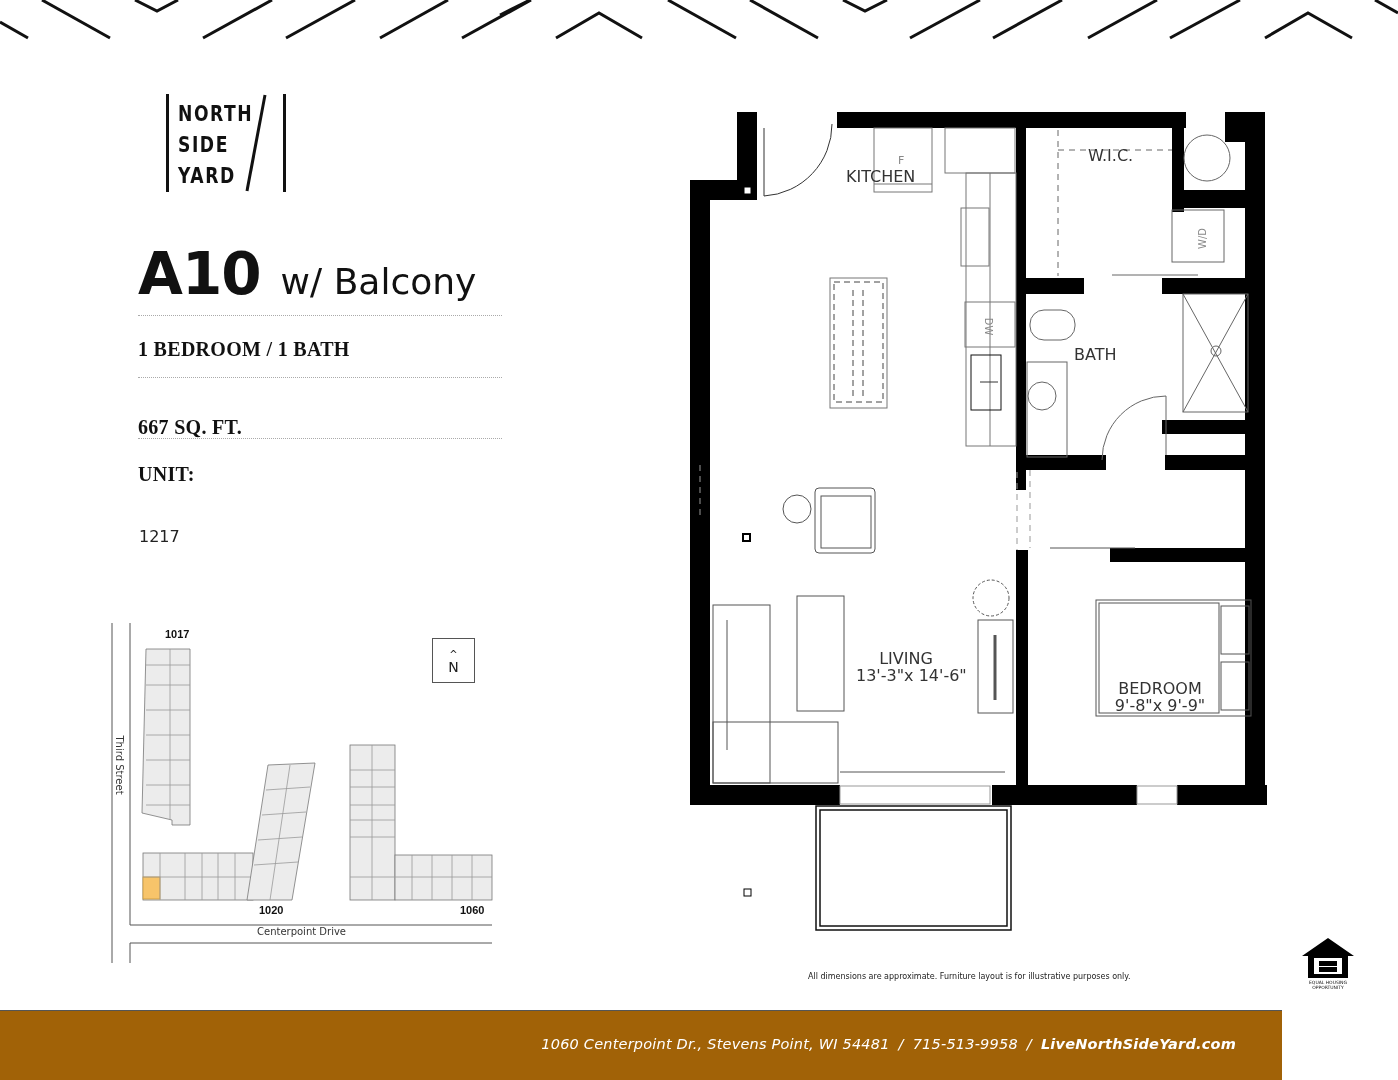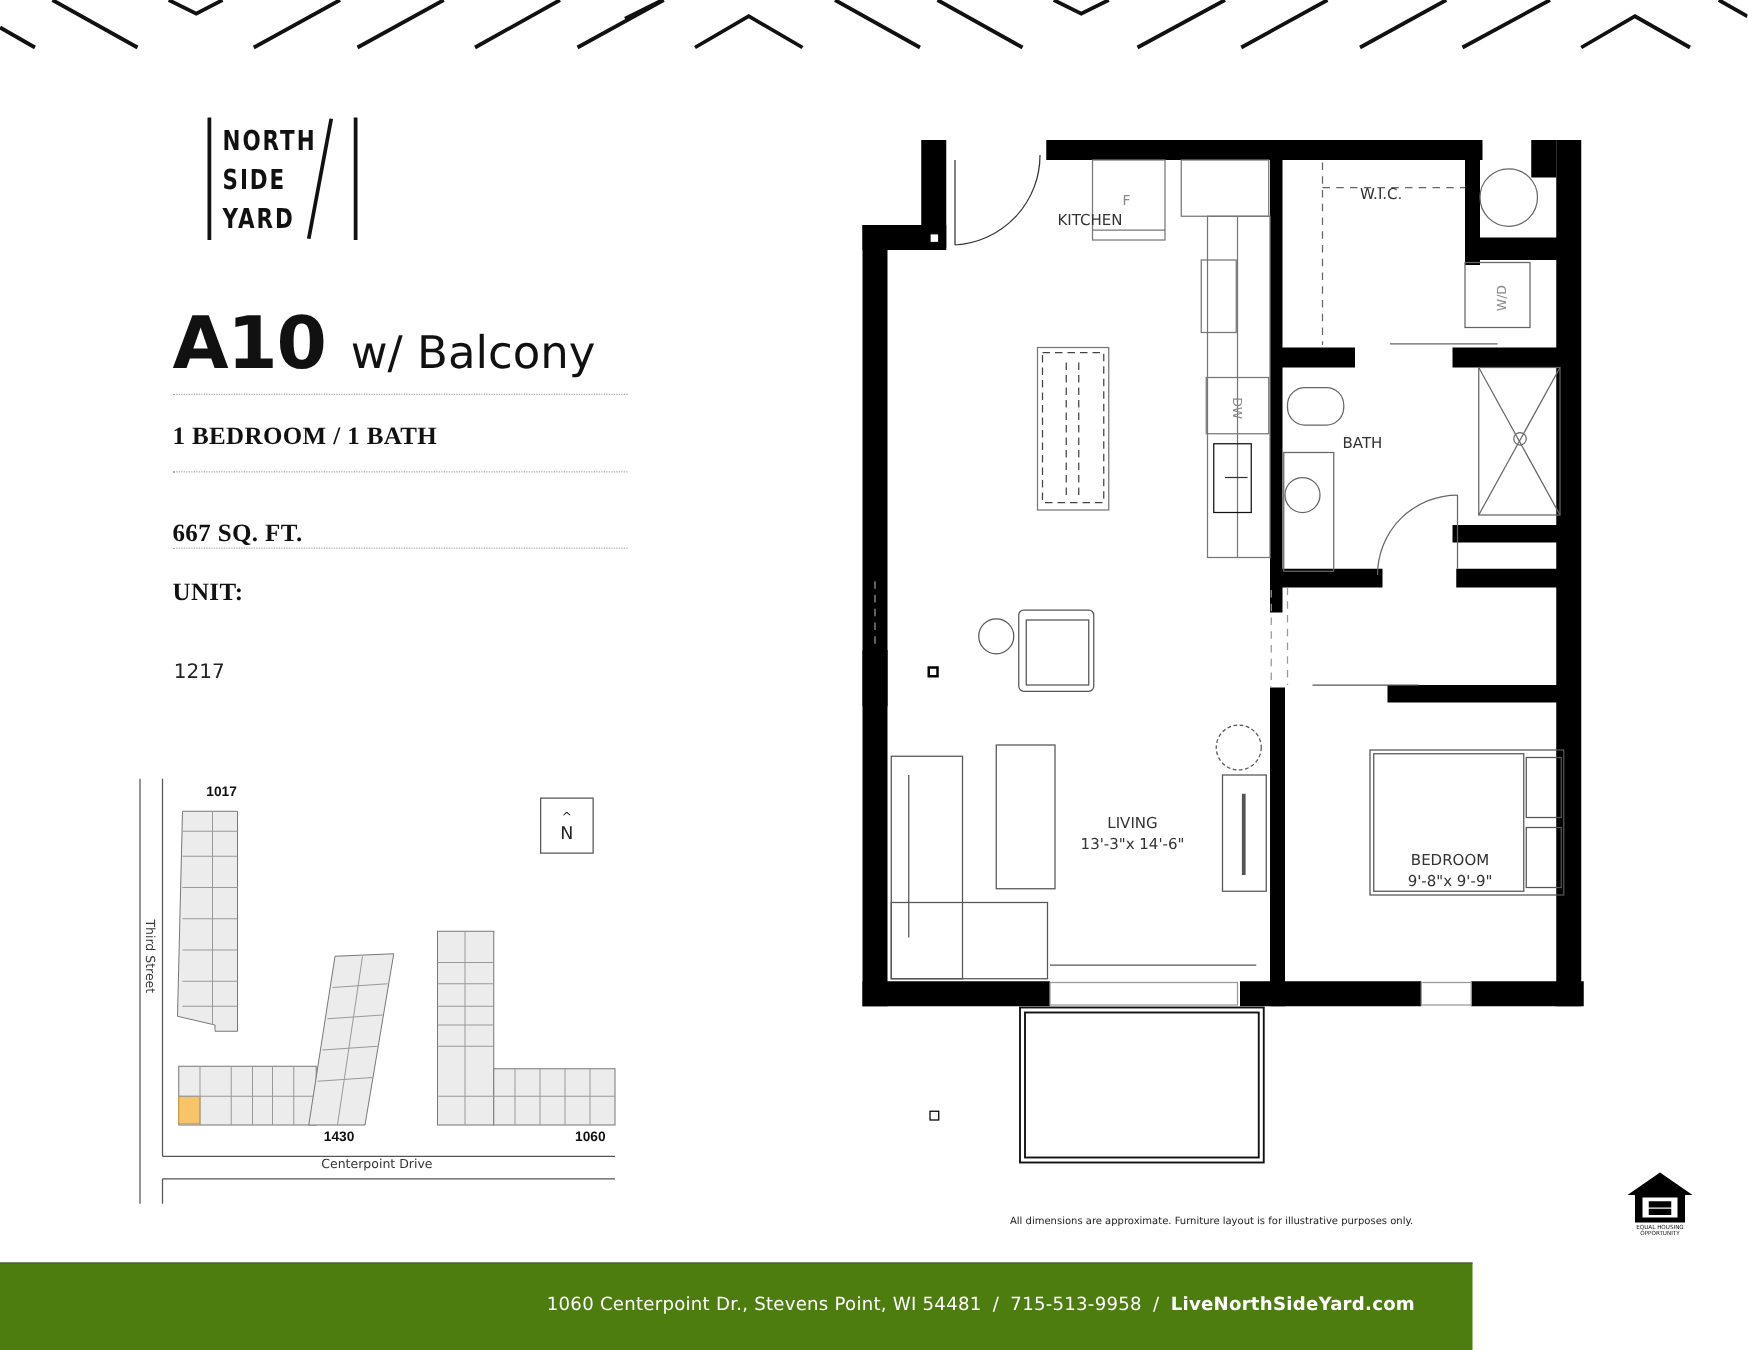--- a/index.html
+++ b/index.html
@@ -40,31 +40,32 @@
     .map-label { position: absolute; font-family: Liberation Sans, sans-serif; font-size: 11px; font-weight: bold; color: #111; }
     .street { position: absolute; font-family: "DejaVu Sans", sans-serif; font-size: 10px; color: #333; }
     .north-box {
       position: absolute; left: 332px; top: 23px; width: 41px; height: 43px; border: 1px solid #555;
       display: flex; align-items: center; justify-content: center; font-size: 14px; color: #222;
       font-family: "DejaVu Sans", sans-serif;
     }
 
     #floorplan { position: absolute; left: 680px; top: 100px; width: 600px; height: 840px; }
     .room-label {
-      position: absolute; font-family: "DejaVu Sans", sans-serif; font-size: 12px; color: #333; text-align: center;
+      position: absolute; font-family: "DejaVu Sans", sans-serif; font-size: 16px; color: #333; text-align: center;
       line-height: 17px; white-space: nowrap;
     }
     .disclaimer { position: absolute; left: 808px; top: 972px; font-family: "DejaVu Sans", sans-serif; font-size: 8px; color: #222; }
 
     #eho { position: absolute; left: 1300px; top: 936px; width: 56px; height: 58px; }
     #eho .cap { position: absolute; left: 4px; top: 44px; width: 48px; text-align: center; font-family: "DejaVu Sans", sans-serif; font-size: 4.5px; line-height: 5px; color: #111; }
 
     #footer {
-      position: absolute; left: 0; top: 1010px; width: 1178px; height: 70px; background: #4d7c0f;
+      position: absolute; left: 0; top: 1010px; width: 1282px; height: 70px; background: #a16207;
       border-top: 1px solid #555;
+      font-style: italic;
     }
     #footer .line {
       position: absolute; right: 46px; top: 25px; color: #fff;
       font-family: "DejaVu Sans", sans-serif; font-size: 14.5px; white-space: nowrap; letter-spacing: 0.2px;
     }
     #footer .sep { margin: 0 9px; }
     #footer .site { font-weight: bold; }
   </style>
 </head>
 <body>
@@ -176,21 +177,21 @@
         <line x1="250" y1="222" x2="295" y2="222"></line>
           <line x1="250" y1="262" x2="392" y2="262"></line>
         <line x1="312" y1="240" x2="312" y2="285"></line>
           <line x1="332" y1="240" x2="332" y2="285"></line>
         <line x1="352" y1="240" x2="352" y2="285"></line>
           <line x1="372" y1="240" x2="372" y2="285"></line>
       </g>
     </g>
   </svg>
   <div class="map-label" style="left:65px;top:13px;">1017</div>
-  <div class="map-label" style="left:159px;top:289px;">1430</div>
+  <div class="map-label" style="left:159px;top:289px;">1020</div>
   <div class="map-label" style="left:360px;top:289px;">1060</div>
   <div class="street" style="left:-11px;top:145px;transform:rotate(90deg);transform-origin:center;width:60px;">Third Street</div>
   <div class="street" style="left:157px;top:311px;">Centerpoint Drive</div>
   <div class="north-box">
     <span style="display:block;text-align:center;line-height:12px;"><span style="display:block;font-size:10px;">^</span><span>N</span></span>
   </div>
 </div>
 
 <div id="floorplan">
   <svg class="abs" style="left:0;top:0;" width="600" height="840">

